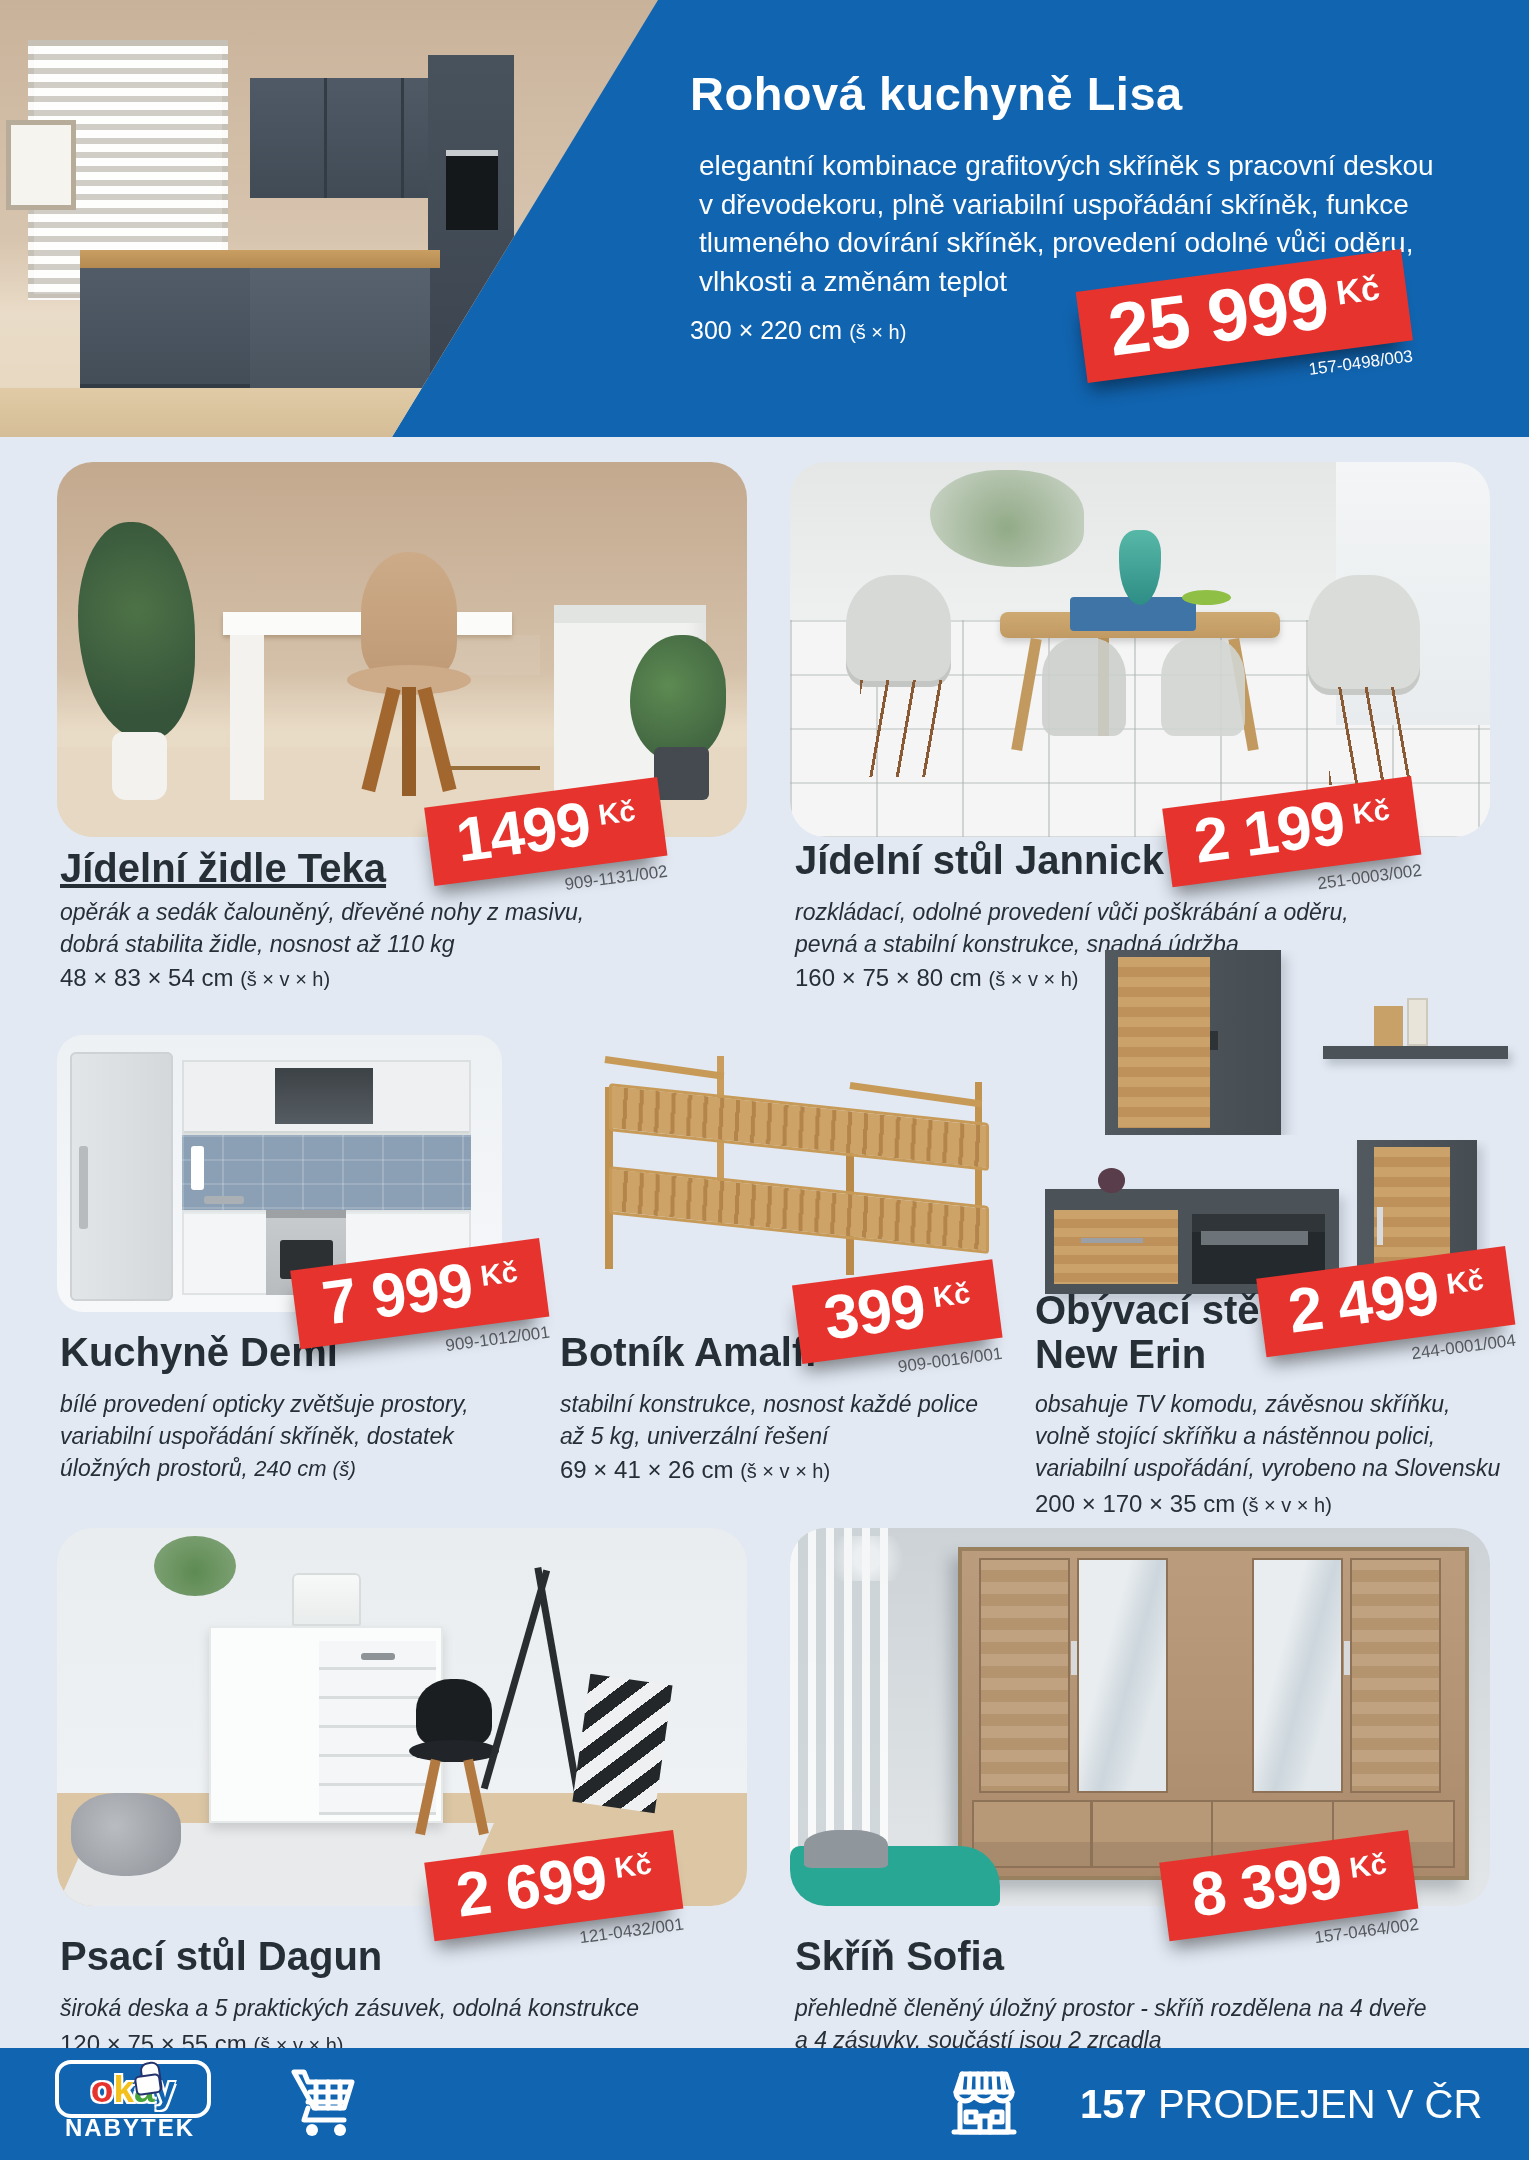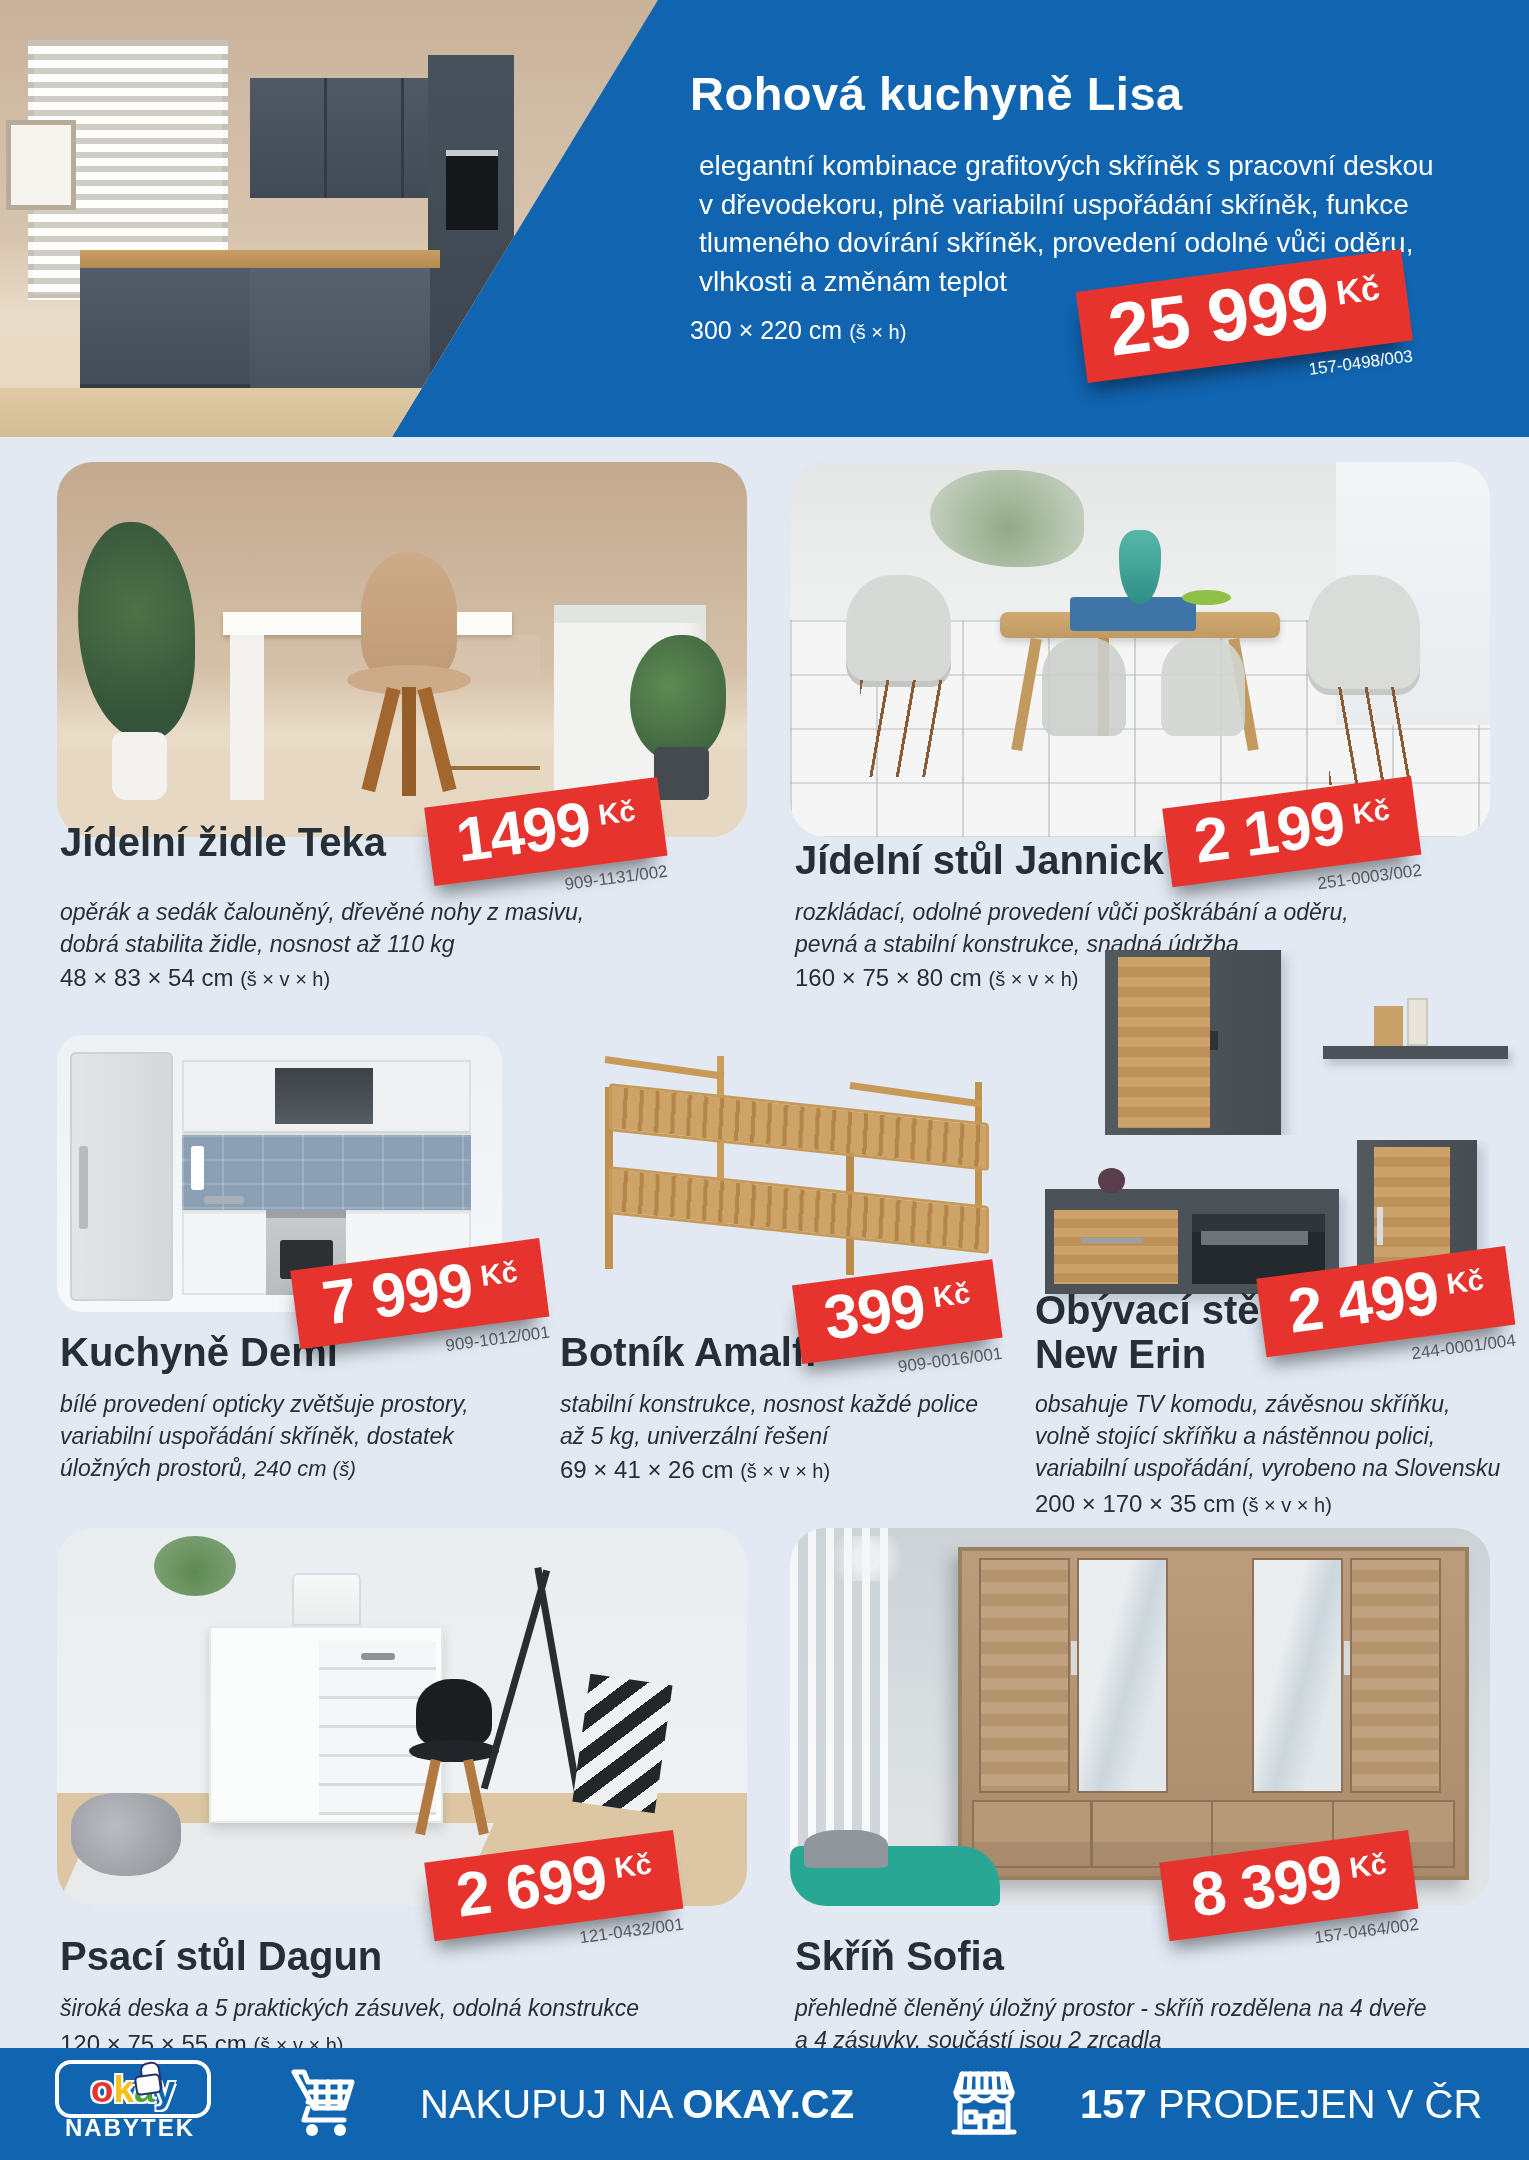--- a/index.html
+++ b/index.html
@@ -102,21 +102,21 @@
       <div class="s" style="left:56%;top:46%;width:14%;height:36%;background:linear-gradient(180deg,#b9judge,#b98b4e) #b98b4e;box-shadow:inset 0 -4px 0 #97703c,inset 0 40px 0 rgba(255,255,255,.08);"></div>
       <div class="s" style="left:72%;top:38%;width:22%;height:52%;background:#f2f3f1;box-shadow:inset 0 18px 0 #e2e4e1,inset -10px 0 14px rgba(0,0,0,.06);"></div>
       <div class="s" style="left:44%;top:24%;width:14%;height:34%;background:linear-gradient(180deg,#cdab88,#c09a76);border-radius:48% 48% 30% 30%;"></div>
       <div class="s" style="left:42%;top:54%;width:18%;height:8%;background:#cdab88;border-radius:50%;"></div>
       <div class="s" style="left:46%;top:60%;width:2%;height:28%;background:#a2672f;transform:rotate(14deg);"></div>
       <div class="s" style="left:54%;top:60%;width:2%;height:28%;background:#a2672f;transform:rotate(-14deg);"></div>
       <div class="s" style="left:50%;top:60%;width:2%;height:29%;background:#955e28;"></div>
       <div class="s blob" style="right:3%;top:46%;width:14%;height:34%;background:radial-gradient(circle at 40% 40%,#5d8a52,#3f6340 80%);border-radius:55% 45% 50% 50%;"></div>
       <div class="s" style="right:5.5%;top:76%;width:8%;height:14%;background:#454a50;border-radius:6px;"></div>
     </div>
-    <h2 class="ptitle" style="left:60px;top:820px;">Jídelní židle Teka</h2>
+    <h2 class="ptitle" style="left:60px;top:846px;text-decoration:underline;">Jídelní židle Teka</h2>
     <div class="pdesc" style="left:60px;top:896px;">
       <span class="line">opěrák a sedák čalouněný, dřevěné nohy z masivu,</span>
       <span class="line">dobrá stabilita židle, nosnost až 110 kg</span>
     </div>
     <div class="pdims" style="left:60px;top:964px;">
       <span>48 × 83 × 54 cm</span>
       <span class="dims-small">(š × v × h)</span>
     </div>
     <div class="pw" style="left:430px;top:792px;">
       <div class="badge">
@@ -344,24 +344,20 @@
     </div>
     <div class="logo-sub">NÁBYTEK</div>
 
     <svg class="s" style="left:288px;top:18px;" width="72" height="76" viewBox="0 0 72 76" fill="none" stroke="#ffffff" stroke-width="5" stroke-linecap="round" stroke-linejoin="round">
       <path d="M6 6 h10 l4 10 h44 l-8 26 h-30 z"></path>
       <path d="M28 16 v26 M40 16 v26 M52 16 v26 M22 26 h38 M20 36 h34"></path>
       <path d="M20 42 l-4 12 h40"></path>
       <circle cx="24" cy="64" r="6" fill="#ffffff" stroke="none"></circle>
       <circle cx="52" cy="64" r="6" fill="#ffffff" stroke="none"></circle>
     </svg>
-    <div class="foot-text" style="left:420px;">
-      <span>NAKUPUJ NA</span>
-      <b>OKAY.CZ</b>
-    </div>
 
     <svg class="s" style="left:942px;top:14px;" width="84" height="84" viewBox="0 0 84 84" fill="none" stroke="#ffffff" stroke-width="5" stroke-linecap="round" stroke-linejoin="round">
       <path d="M14 30 l6-18 h44 l6 18 z"></path>
       <path d="M20 12 l-2 18 M28 12 l-1 18 M36 12 l0 18 M44 12 l0 18 M52 12 l1 18 M60 12 l2 18"></path>
       <path d="M14 30 c0 6 5 9 9 9 c5 0 9-3 9-9 c0 6 5 9 10 9 c5 0 10-3 10-9 c0 6 4 9 9 9 c4 0 9-3 9-9"></path>
       <path d="M18 42 v28 h48 v-28"></path>
       <rect x="24" y="50" width="10" height="10"></rect>
       <rect x="50" y="50" width="10" height="10"></rect>
       <path d="M38 70 v-16 h10 v16"></path>
       <path d="M12 70 h60"></path>

